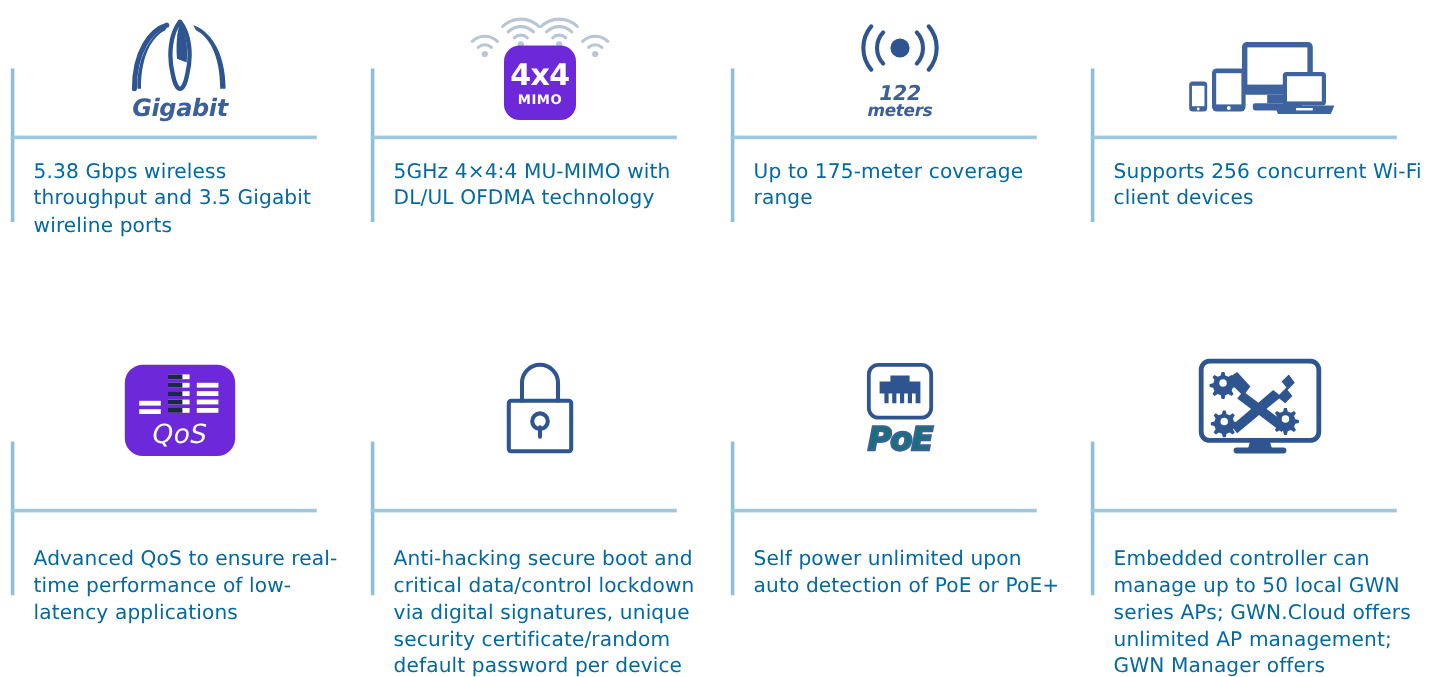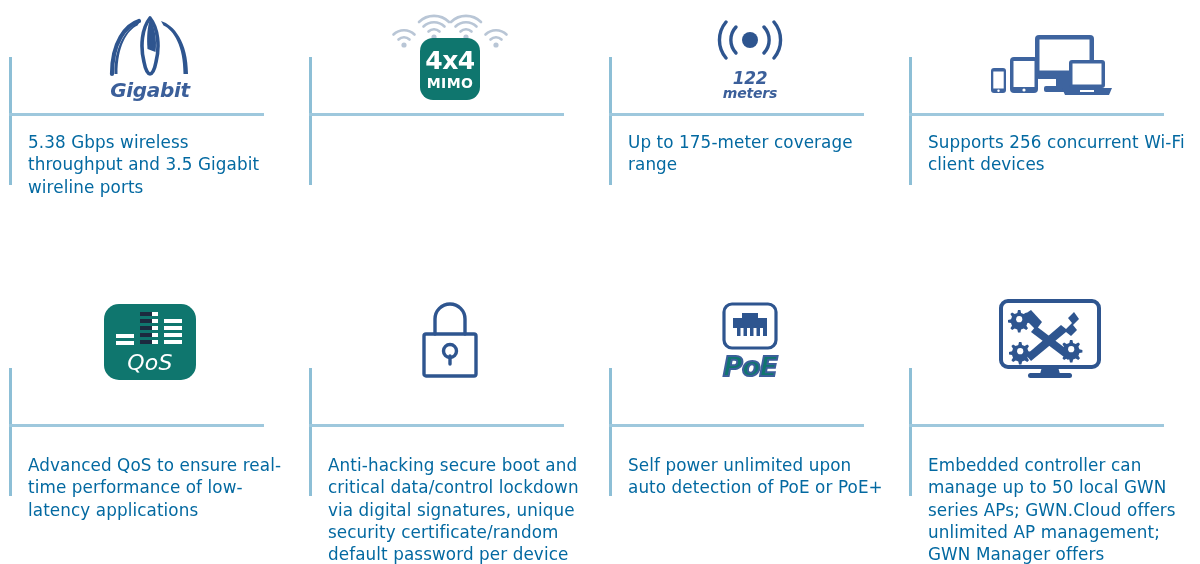--- a/index.html
+++ b/index.html
@@ -44,28 +44,28 @@
     color:#0369a1;
     font-size:16.8px;
     line-height:1.33;
     letter-spacing:.1px;
   }
   .r1 .desc{top:131px;}
   .r2 .desc{top:184px;}
 
   
   .badge{
-    background:#0f766e;border-radius:13px;
+    background:#6d28d9;border-radius:13px;
     display:flex;flex-direction:column;
     align-items:center;justify-content:center;
     color:#ffffff;
   }
   .badge-4x4{width:60px;height:62px;}
   .b-main{font-size:25px;font-weight:bold;line-height:1;letter-spacing:-.5px;}
-  .b-sub{font-size:14px;font-weight:bold;line-height:1;margin-top:3px;letter-spacing:.4px;}
+  .b-sub{font-size:11px;font-weight:bold;line-height:1;margin-top:3px;letter-spacing:.4px;}
 
   .wordmark{
     color:#3b5f9a;font-weight:bold;font-style:italic;
     text-align:center;line-height:1;
   }
   .gigabit-word{font-size:20px;letter-spacing:-.3px;margin-top:2px;}
   .meters-num{font-size:17px;letter-spacing:-.3px;}
   .meters-word{font-size:14px;letter-spacing:-.2px;margin-top:-1px;}
 
   .stack{display:flex;flex-direction:column;align-items:center;}
@@ -122,20 +122,21 @@
             <path d="M102.5 31.5 A8 8 0 0 1 113.5 31.5"></path>
             <path d="M97.5 26.5 A15 15 0 0 1 118.5 26.5"></path>
           </g>
         </svg>
         <div class="badge badge-4x4" style="position:absolute;left:32px;top:30px;">
           <div class="b-main">4x4</div>
           <div class="b-sub">MIMO</div>
         </div>
       </div>
     </div>
+    <div class="desc">5GHz 4×4:4 MU-MIMO with DL/UL OFDMA technology</div>
   </div>
 
   <div class="cell r1">
     <div class="rule-v"></div>
     <div class="rule-h"></div>
     <div class="icon-wrap">
       <div class="stack">
         <svg width="84" height="50" viewBox="0 0 84 50">
           <circle cx="42" cy="20" r="8" fill="#2e558f"></circle>
           <g fill="none" stroke="#2e558f" stroke-width="3.4" stroke-linecap="round">

